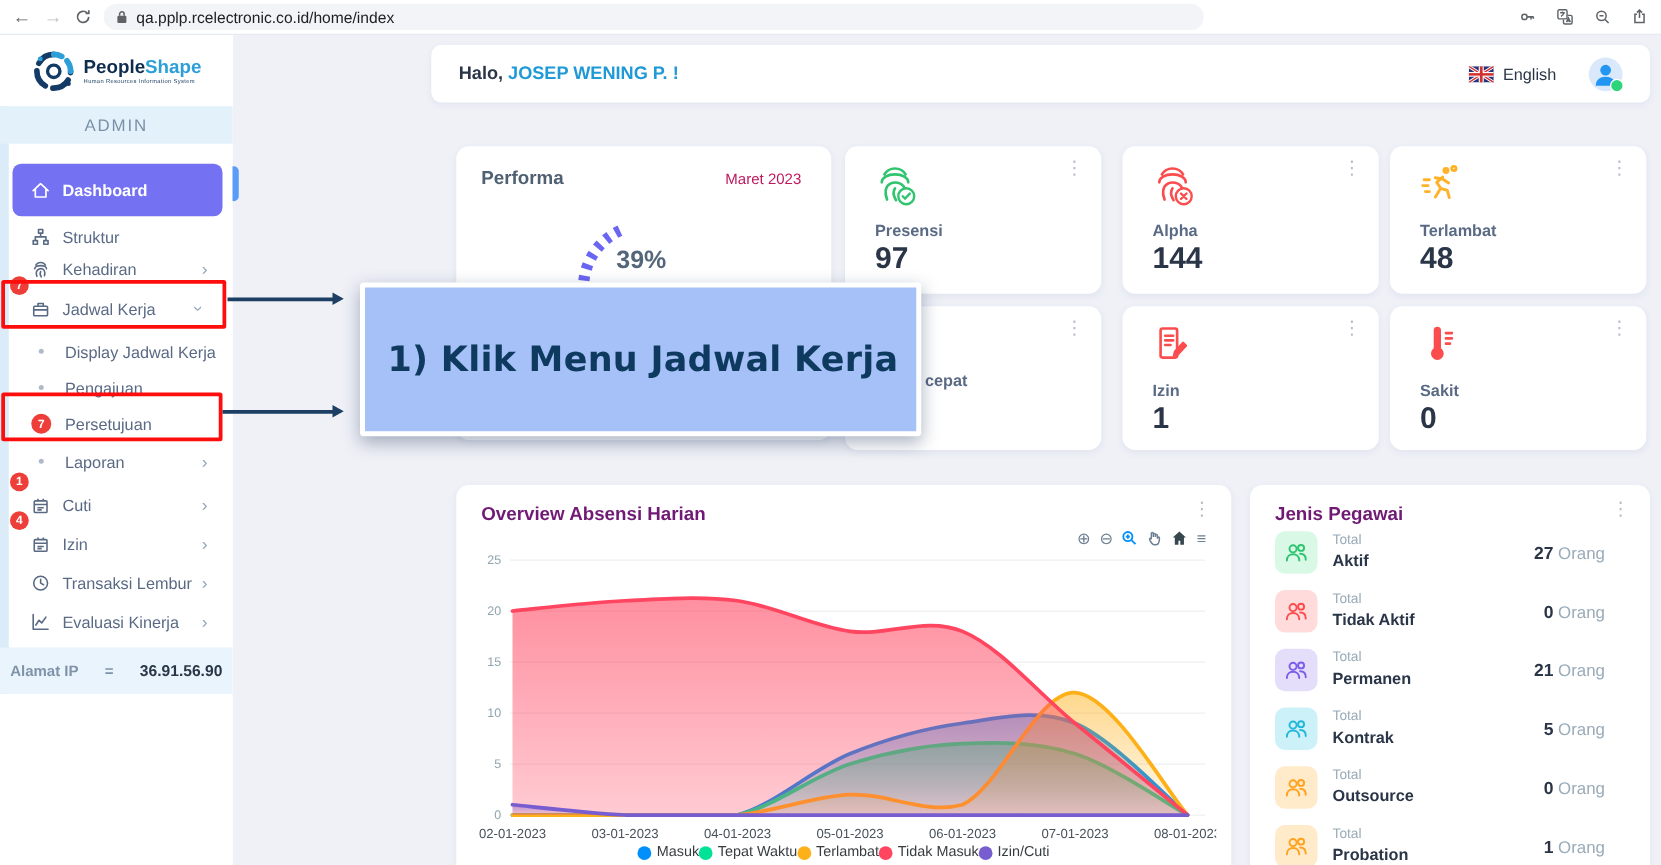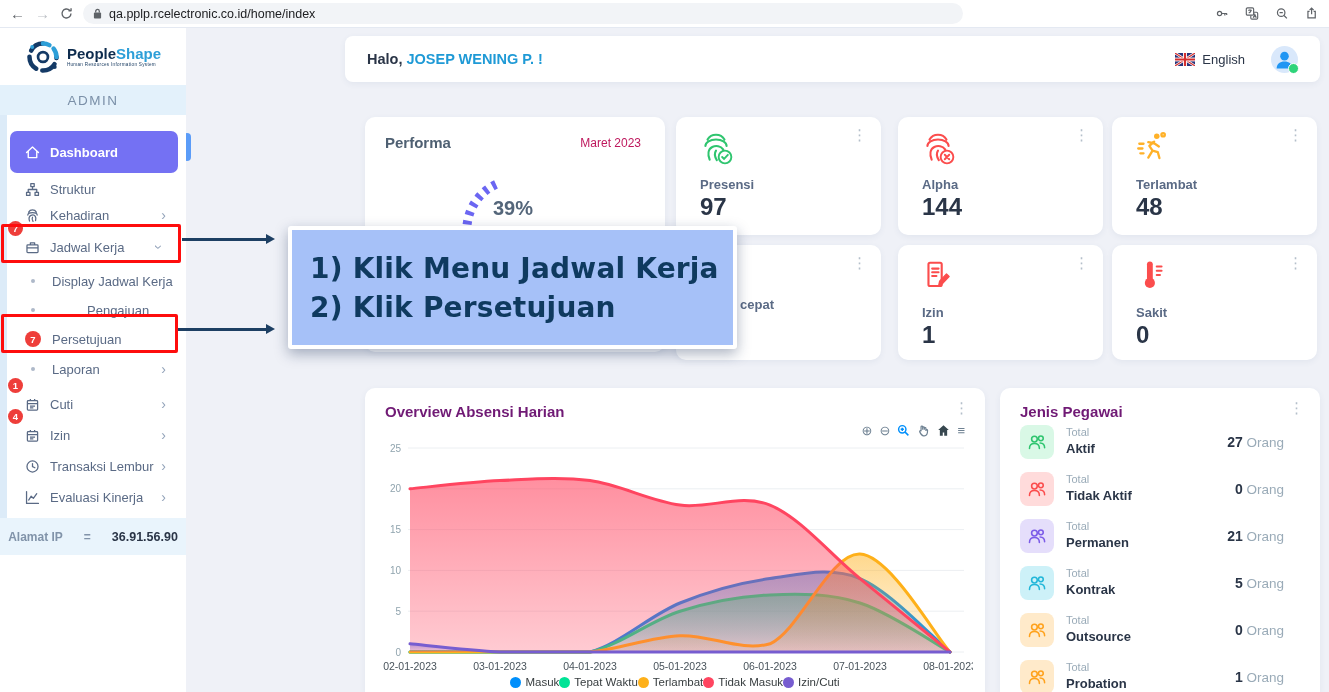--- a/index.html
+++ b/index.html
@@ -184,21 +184,21 @@
               <path d="M7.5 7V4.5h5V7M3.5 10.5h13"></path>
             </svg>
           </span>
           <span class="s-label">Jadwal Kerja</span>
           <span class="s-chev down">›</span>
         </div>
         <div class="side-item" style="top: 232px;">
           <span class="s-dot"></span>
           <span class="s-label">Display Jadwal Kerja</span>
         </div>
-        <div class="side-item" style="top: 261px; gap: 35px;">
+        <div class="side-item" style="top: 261px;">
           <span class="s-dot"></span>
           <span class="s-label">Pengajuan</span>
         </div>
         <div class="side-item" style="top: 290px;">
           <span class="s-badge inline">7</span>
           <span class="s-label">Persetujuan</span>
         </div>
         <div class="side-item" style="top: 320px;">
           <span class="s-dot"></span>
           <span class="s-label">Laporan</span>
@@ -538,16 +538,15 @@
         </div>
       </div>
   </div>
 
   <div class="hl-box" style="left:1px;top:224px;width:174px;height:33px;"></div>
   <div class="hl-box" style="left:1px;top:314px;width:171px;height:33px;"></div>
   <div class="arrow" style="left:182px;top:238px;width:86px;"></div>
   <div class="arrow" style="left:178px;top:328px;width:90px;"></div>
   <div class="tut-box">
     <div class="tut-line">1) Klik Menu Jadwal Kerja</div>
-    <div class="tut-line">2) Klik Persetujuan</div>
   </div>
 
 </div>
 
 </body></html>

